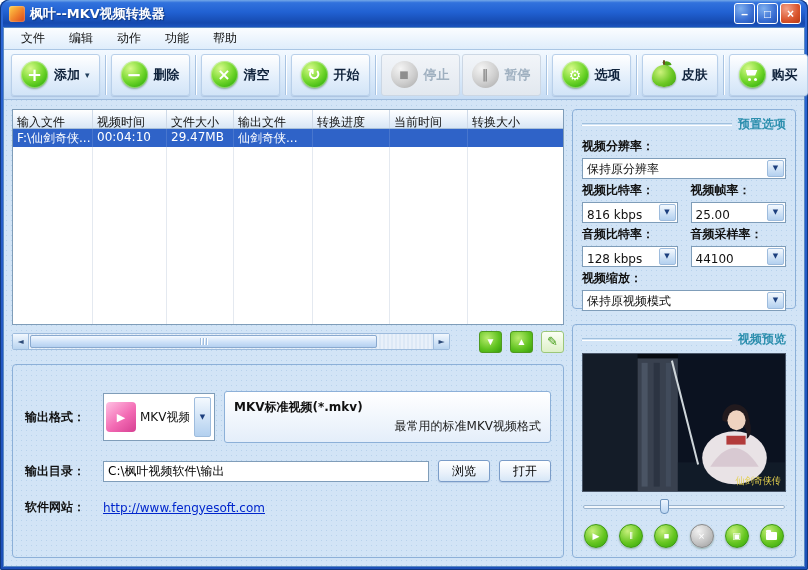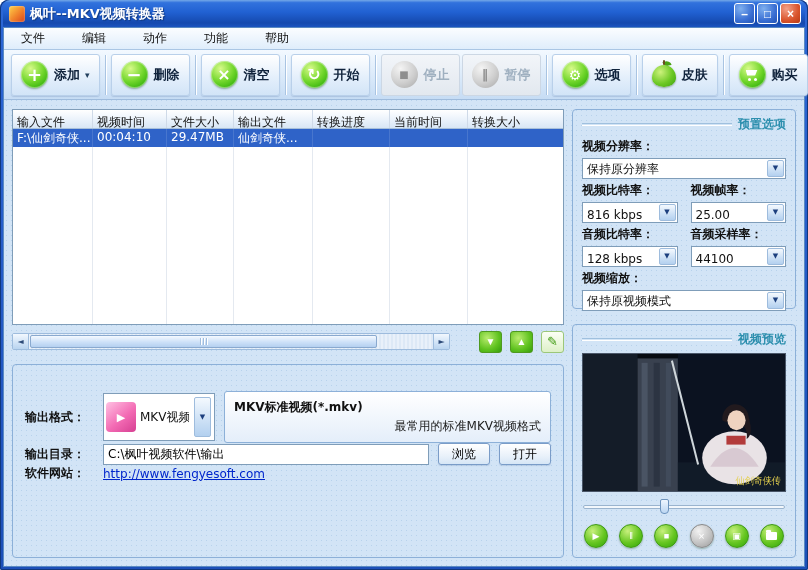--- a/index.html
+++ b/index.html
@@ -20,21 +20,21 @@
   .wbtn{width:21px;height:21px;border-radius:3px;border:1px solid #fff;display:flex;align-items:center;
     justify-content:center;color:#fff;font-size:12px;font-weight:bold;cursor:pointer;padding:0;line-height:1}
   .wbtn.min,.wbtn.max{background:radial-gradient(circle at 30% 25%,#7fb0ef,#3a6fd3 60%,#2253b4)}
   .wbtn.close{background:radial-gradient(circle at 30% 25%,#f3a188,#d9542c 60%,#b83a14)}
 
   
   .winbody{flex:1;min-height:0;display:flex;flex-direction:column;border:1px solid #5a8ac2;
     background-color:#d2e4f6;background-image:radial-gradient(#b7d2ec 18%,rgba(0,0,0,0) 19%);background-size:5px 5px}
 
   
-  .menubar{height:22px;flex:none;display:flex;align-items:center;gap:19px;padding:8px 8px;
+  .menubar{height:22px;flex:none;display:flex;align-items:center;gap:6px;padding:8px 8px;
     background:linear-gradient(#fbfdff,#dfedfb);border-bottom:1px solid #aac6e4}
   .menu-item{padding:2px 9px;cursor:default}
 
   
   .toolbar{height:50px;flex:none;display:flex;align-items:center;gap:2px;padding:3px 7px;
     background:linear-gradient(#f3f9ff,#d3e5f8 70%,#c6dcf4);border-bottom:1px solid #9fbcdd}
   .tbtn{height:42px;display:flex;align-items:center;gap:6px;padding:0 9px;border:1px solid #b9d0ea;border-radius:3px;
     background:linear-gradient(#ffffff,#e2eefb 60%,#d2e4f7);box-shadow:0 1px 1px rgba(120,150,190,.35);cursor:pointer}
   .tbtn.disabled{cursor:default;background:linear-gradient(#f2f5f9,#e2e8ef);border-color:#ccd7e4;box-shadow:none}
   .tlabel{font-size:13px;font-weight:bold;color:#10233c;white-space:nowrap}
@@ -88,21 +88,21 @@
     background:linear-gradient(#f4f9ff,#cde1f8 55%,#b4d0f0);display:flex;align-items:center;justify-content:center;gap:2px;cursor:pointer}
   .sthumb i{width:1px;height:7px;background:#9fbcdd;box-shadow:1px 0 0 #fff}
   .rowtools{margin-left:auto;display:flex;gap:8px}
   .gbtn{width:23px;height:22px;border-radius:3px;border:1px solid #4f9a20;
     background:radial-gradient(circle at 35% 30%,#b9ec6e,#5fc21f 60%,#379d0c);
     color:#fff;font-size:10px;display:flex;align-items:center;justify-content:center;cursor:pointer;padding:0}
   .gbtn.light{background:linear-gradient(#fbfff5,#ddf0c8);border-color:#9cc779;color:#3f9a10;font-size:13px}
 
   
   .bottombox{flex:1;margin-top:11px;border:1px solid #8cb0d8;border-radius:4px;
-    padding:26px 12px 12px;display:flex;flex-direction:column;min-height:0}
+    padding:26px 12px 12px;display:flex;flex-direction:column;gap:17px;min-height:0}
   .outrow{display:flex;align-items:center;flex:none}
   .flabel{width:78px;flex:none;font-weight:bold;white-space:nowrap}
   .format-combo{width:112px;height:48px;border:1px solid #7f9db9;background:#fff;display:flex;align-items:center;
     padding:2px;gap:4px;cursor:pointer;flex:none}
   .fmticon{width:30px;height:30px;flex:none;border-radius:4px;
     background:linear-gradient(140deg,#ffc1e3,#f36bb4 55%,#d63f92);
     display:flex;align-items:center;justify-content:center;color:#fff;font-size:11px}
   .fmtval{flex:1;white-space:nowrap;overflow:hidden}
   .cbtn{width:17px;align-self:stretch;margin:1px;flex:none;display:flex;align-items:center;justify-content:center;
     background:linear-gradient(#f4f9fe,#cfe2f6 55%,#b3d0ef);border:1px solid #9ebcdd;border-radius:2px;

